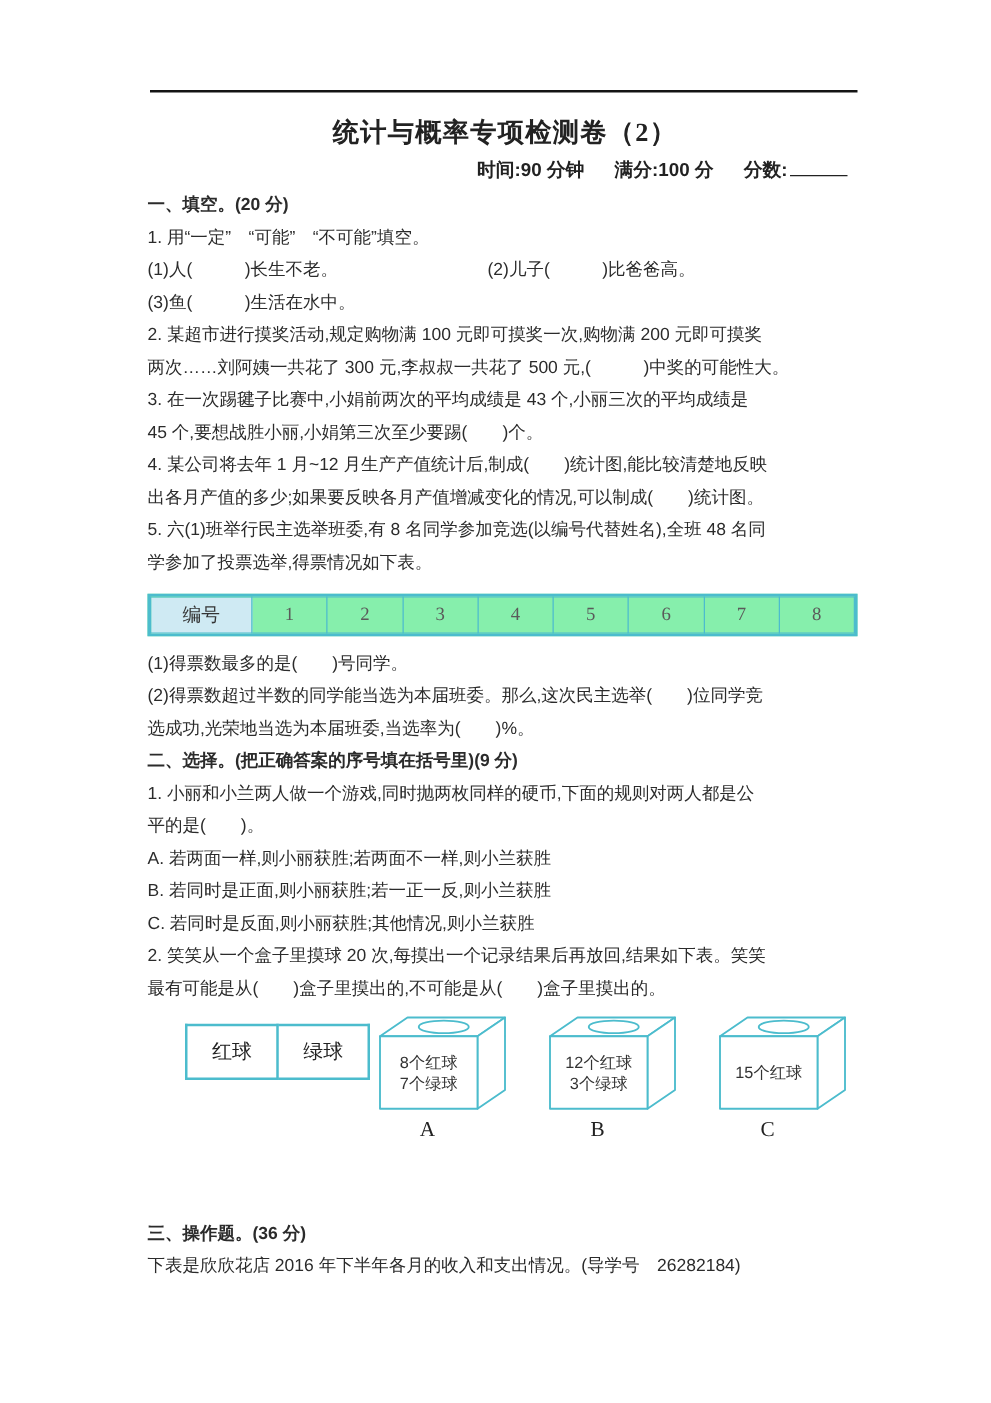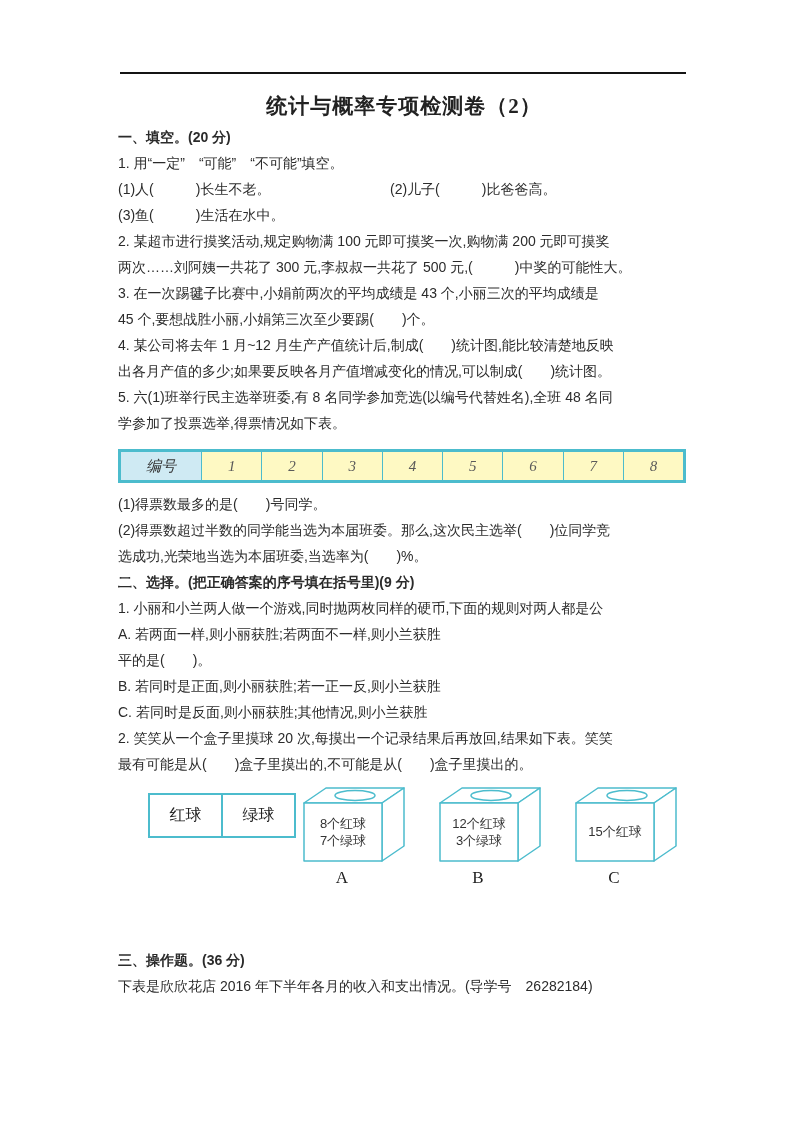--- a/index.html
+++ b/index.html
@@ -20,21 +20,21 @@
   }
   .meta .gap { margin-left:20px; }
   .score-underline { display:inline-block; width:46px; height:13px; border-bottom:1.6px solid #222; margin-left:2px; }
 
   .line { height:26px; line-height:26px; font-size:14px; white-space:nowrap; }
   .heading { font-weight:600; }
   .col1 { display:inline-block; width:272px; }
 
   .vote-table-wrap {
     width:564px; border:2px solid #4cbccd; border-radius:0; overflow:hidden;
-    margin:13px 0 8px 0; background:#fef9c3;font-style:italic;
+    margin:13px 0 8px 0; background:#86efac;
   }
   .vote-table { border-collapse:collapse; width:100%; }
   .vote-table td { border:1.5px solid #4cbccd; height:28px; text-align:center; font-size:15px; padding:0; }
   .vt-head { width:80px; background:#cfeaf3; color:#333; }
   .vt-cell { font-family:"Liberation Serif","DejaVu Serif",serif; color:#5a5a5a; }
 
   .graphics { position:relative; height:118px; margin-top:4px; }
   .ball-table { position:absolute; left:30px; top:12px; border-collapse:collapse; }
   .ball-table td {
     width:69px; height:39px; border:2px solid #4cbccd; text-align:center;
@@ -52,20 +52,25 @@
 </style>
 </head>
 <body>
 
 <div class="page">
   <div class="topline"></div>
   <div class="content">
 
     <div class="title">统计与概率专项检测卷（2）</div>
 
+    <div class="meta">
+      <span>时间:90 分钟</span>
+      <span class="gap">满分:100 分</span>
+      <span class="gap">分数:</span><span class="score-underline"></span>
+    </div>
 
     <div class="line heading">一、填空。(20 分)</div>
     <div class="line">1. 用“一定”　“可能”　“不可能”填空。</div>
     <div class="line">
       <span class="col1">(1)人(　　　)长生不老。</span><span>(2)儿子(　　　)比爸爸高。</span>
     </div>
     <div class="line">(3)鱼(　　　)生活在水中。</div>
     <div class="line">2. 某超市进行摸奖活动,规定购物满 100 元即可摸奖一次,购物满 200 元即可摸奖</div>
     <div class="line">两次……刘阿姨一共花了 300 元,李叔叔一共花了 500 元,(　　　)中奖的可能性大。</div>
     <div class="line">3. 在一次踢毽子比赛中,小娟前两次的平均成绩是 43 个,小丽三次的平均成绩是</div>
@@ -92,22 +97,22 @@
       </tbody>
         </table>
     </div>
 
     <div class="line">(1)得票数最多的是(　　)号同学。</div>
     <div class="line">(2)得票数超过半数的同学能当选为本届班委。那么,这次民主选举(　　)位同学竞</div>
     <div class="line">选成功,光荣地当选为本届班委,当选率为(　　)%。</div>
 
     <div class="line heading">二、选择。(把正确答案的序号填在括号里)(9 分)</div>
     <div class="line">1. 小丽和小兰两人做一个游戏,同时抛两枚同样的硬币,下面的规则对两人都是公</div>
+    <div class="line">平的是(　　)。</div>
     <div class="line">A. 若两面一样,则小丽获胜;若两面不一样,则小兰获胜</div>
-    <div class="line">平的是(　　)。</div>
     <div class="line">B. 若同时是正面,则小丽获胜;若一正一反,则小兰获胜</div>
     <div class="line">C. 若同时是反面,则小丽获胜;其他情况,则小兰获胜</div>
     <div class="line">2. 笑笑从一个盒子里摸球 20 次,每摸出一个记录结果后再放回,结果如下表。笑笑</div>
     <div class="line">最有可能是从(　　)盒子里摸出的,不可能是从(　　)盒子里摸出的。</div>
 
     <div class="graphics">
       <table class="ball-table">
         <tbody>
             <tr>
           <td>红球</td>

